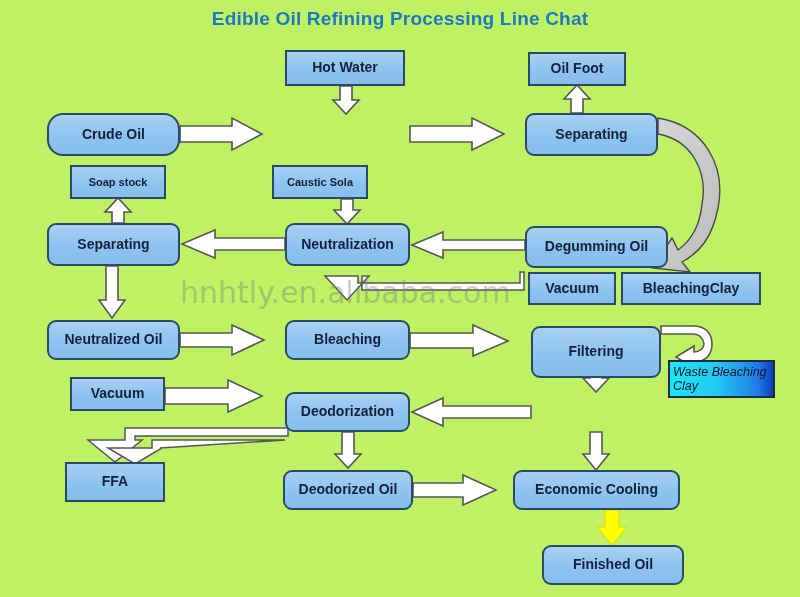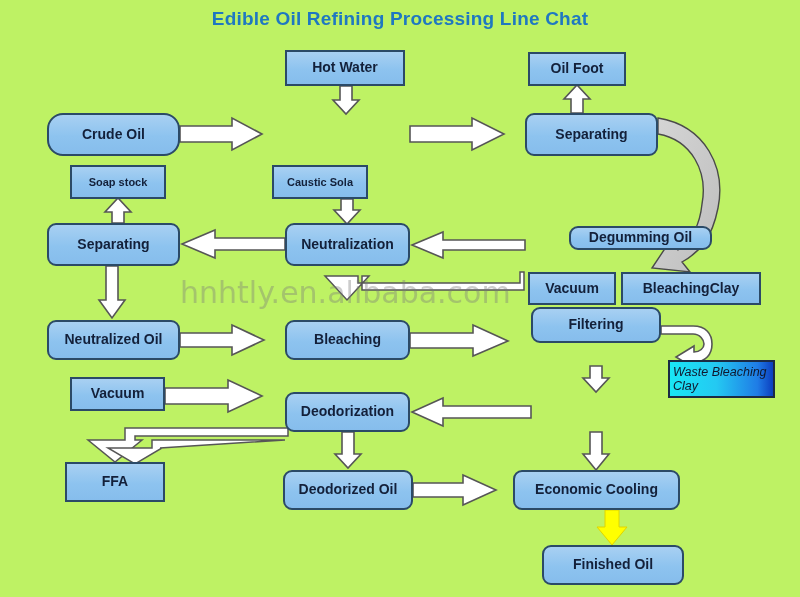--- a/index.html
+++ b/index.html
@@ -209,31 +209,31 @@
   <div class="node rounded" style="left:525px; top:113px; width:133px; height:43px;">Separating</div>
 
   <div class="node sharp small" style="left:70px; top:165px; width:96px; height:34px;">Soap stock</div>
 
   <div class="node sharp small" style="left:272px; top:165px; width:96px; height:34px;">Caustic Sola</div>
 
   <div class="node rounded" style="left:47px; top:223px; width:133px; height:43px;">Separating</div>
 
   <div class="node rounded" style="left:285px; top:223px; width:125px; height:43px;">Neutralization</div>
 
-  <div class="node rounded" style="left:525px; top:226px; width:143px; height:24px;margin-left:44px;">Degumming Oil</div>
+  <div class="node rounded" style="left:525px; top:226px; width:143px; height:42px;">Degumming Oil</div>
 
   <div class="node sharp" style="left:528px; top:272px; width:88px; height:33px;">Vacuum</div>
 
   <div class="node sharp" style="left:621px; top:272px; width:140px; height:33px;">BleachingClay</div>
 
   <div class="node rounded" style="left:47px; top:320px; width:133px; height:40px;">Neutralized Oil</div>
 
   <div class="node rounded" style="left:285px; top:320px; width:125px; height:40px;">Bleaching</div>
 
-  <div class="node rounded" style="left:531px; top:307px; width:130px; height:36px;">Filtering</div>
+  <div class="node rounded" style="left:531px; top:326px; width:130px; height:52px;">Filtering</div>
 
   <div class="node waste" style="left:668px; top:360px; width:107px; height:38px;font-style:italic;">Waste Bleaching Clay</div>
 
   <div class="node sharp" style="left:70px; top:377px; width:95px; height:34px;">Vacuum</div>
 
   <div class="node rounded" style="left:285px; top:392px; width:125px; height:40px;">Deodorization</div>
 
 
   <div class="node sharp" style="left:65px; top:462px; width:100px; height:40px;">FFA</div>
 

